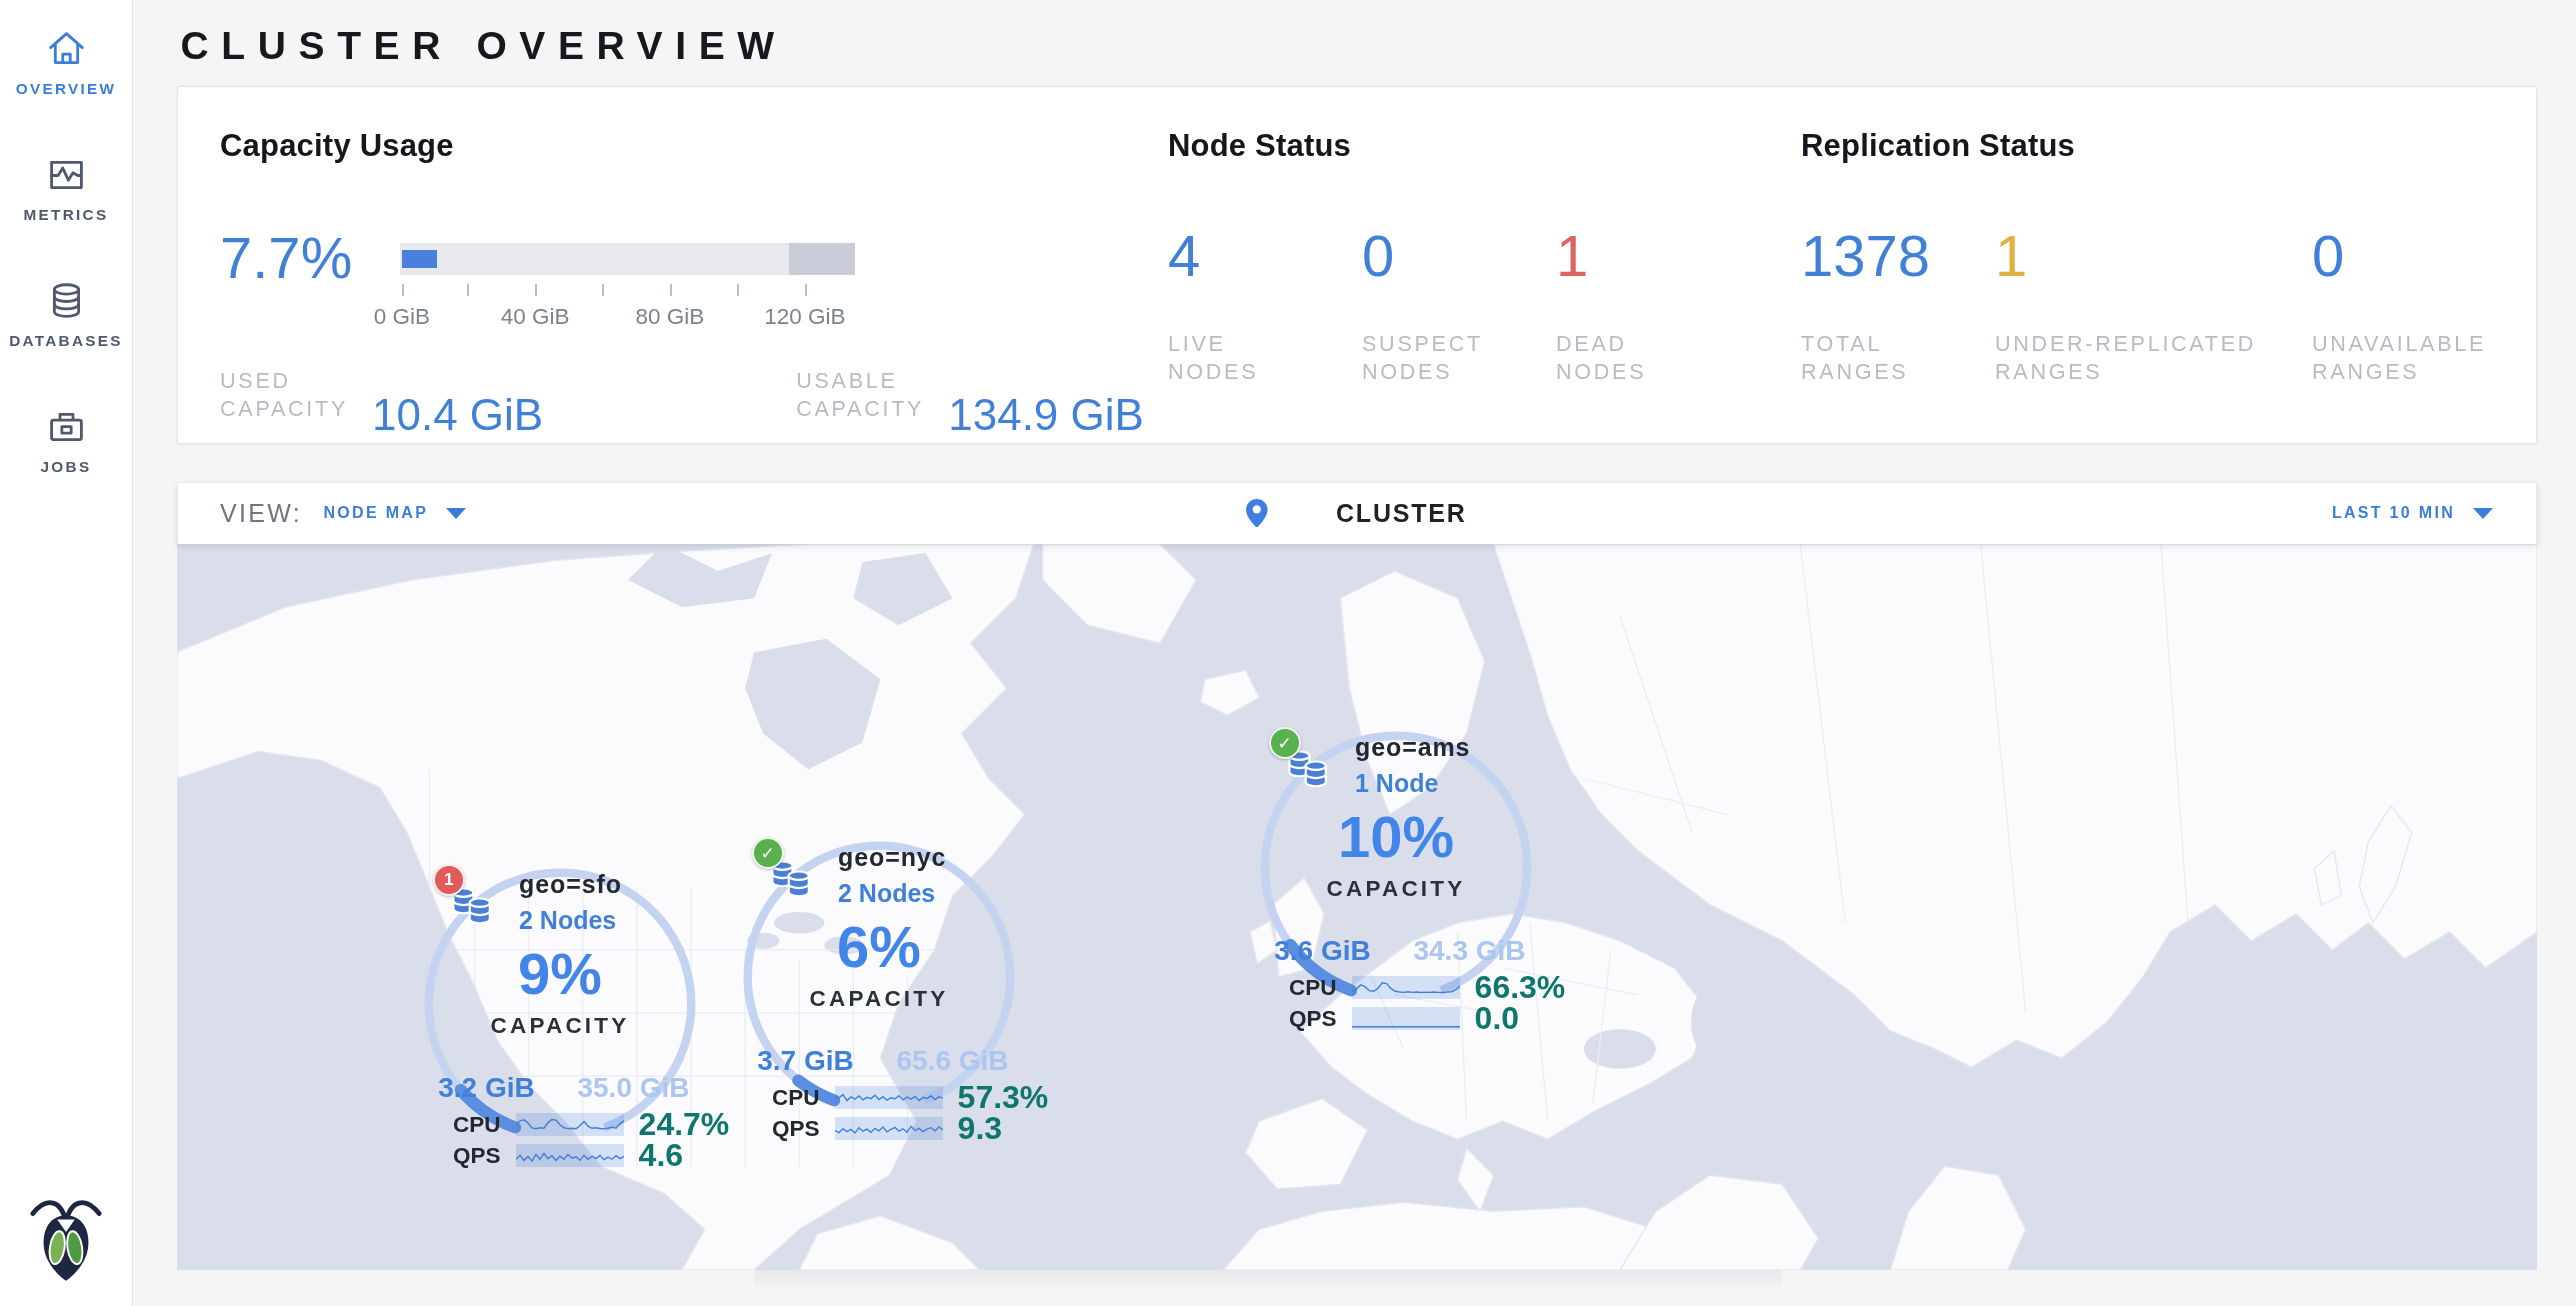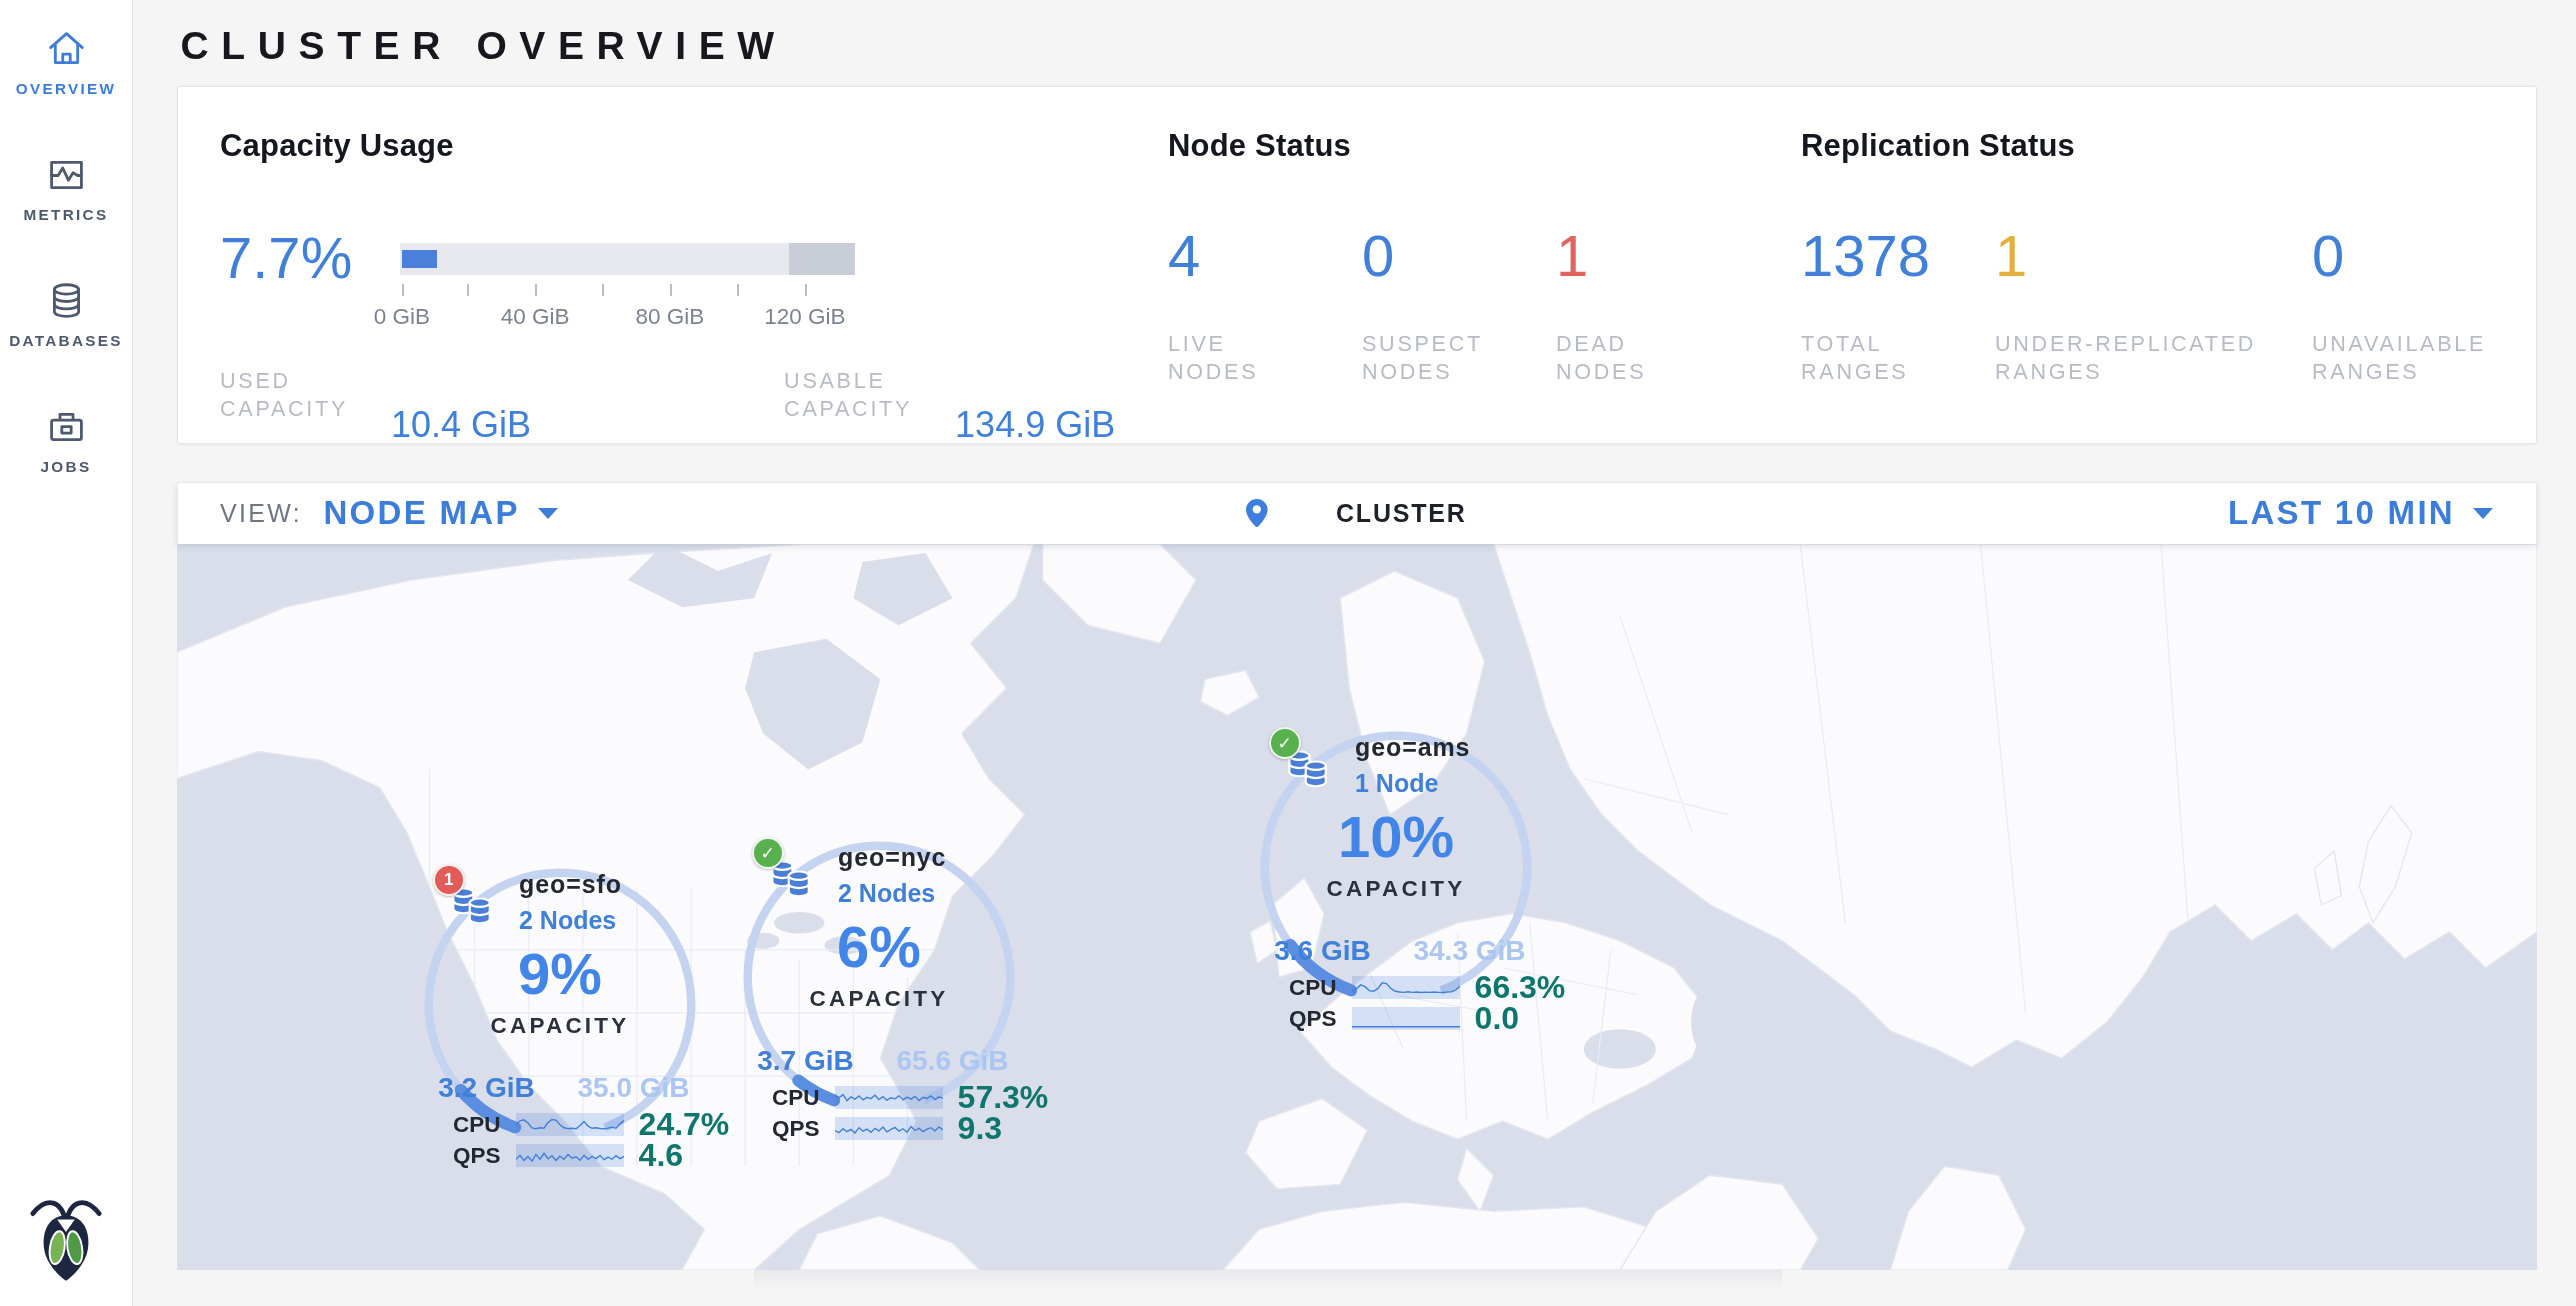--- a/index.html
+++ b/index.html
@@ -40,22 +40,22 @@
   .cap-bar-reserved { position:absolute; right:0; top:0; height:32px; width:14.5%; background:#c9cdd7; }
   .cap-ticks { position:relative; height:14.4px; margin-top:9px; }
   .cap-ticks i { position:absolute; top:0; width:1.8px; height:12.6px; background:#b9bdc7; }
   .cap-tick-labels { position:relative; height:27px; margin-top:5.4px; }
   .cap-tick-labels span { position:absolute; transform:translateX(-50%);
     font-size:22.5px; color:#7c8290; white-space:nowrap; }
   .cap-stats { display:flex; margin-top:36px; }
   .stat-pair { display:flex; align-items:flex-end; }
   .stat-pair.second { margin-left:253px; }
   .twoline { font-size:21.6px; letter-spacing:2.7px; color:#b7bbc4; line-height:28px; }
-  .pair-value { font-size:36px; color:#4180d8; margin-left:43px; line-height:36px;
-    position:relative; top:20px; white-space:nowrap; }
+  .pair-value { font-size:44px; color:#4180d8; margin-left:24px; line-height:36px;
+    position:relative; top:10px; white-space:nowrap; }
 
   .status-section { position:absolute; top:41px; }
   .status-nodes { left:990px; }
   .status-repl { left:1623px; }
   .stat-cols { display:flex; margin-top:60px; }
   .stat-col { margin-right:0; }
   .stat-big { font-size:58px; line-height:63px; color:#4180d8; }
   .stat-big.red { color:#df645e; }
   .stat-big.yellow { color:#e2b03f; }
   .stat-col .twoline { margin-top:43px; }
@@ -66,21 +66,21 @@
   .toolbar { width:2360px; height:62px; margin-top:38px; background:#ffffff;
     border:0.9px solid #e7e8ec; border-bottom:none; display:flex; align-items:center;
     padding:0 43px 0 42px; position:relative; z-index:10;
     box-shadow:0 2.7px 6.3px rgba(60,64,80,.14); }
   .tb-left, .tb-right, .tb-center { display:flex; align-items:center; }
   .tb-left { width:631px; }
   .tb-center { flex:1; justify-content:center;gap:48px; }
   .tb-right { width:631px; justify-content:flex-end; }
   .tb-label { font-size:25px; letter-spacing:2.3px; color:#6f7682; }
   .tb-drop { display:flex; align-items:center; cursor:pointer; margin-left:21.6px; }
-  .tb-drop-value { font-size:33px; letter-spacing:2.3px; color:#3b7dd8; font-weight:bold; }
+  .tb-drop-value { font-size:16px; letter-spacing:2.3px; color:#3b7dd8; font-weight:bold; }
   .caret { width:0; height:0; border-left:10px solid transparent;
     border-right:10px solid transparent; border-top:11.7px solid #3b7dd8; margin-left:18px; }
   .pin { width:21.6px; height:29px; margin-right:20px; }
   .tb-breadcrumb { font-size:25px; letter-spacing:1.8px; color:#1d2128; font-weight:bold; }
 
   
   .map { position:relative; width:2360px; height:726px; background:#d9deea; overflow:hidden; }
   .map svg.world { position:absolute; left:0; top:0; }
 
   .locality { position:absolute; width:307px; cursor:pointer; }

